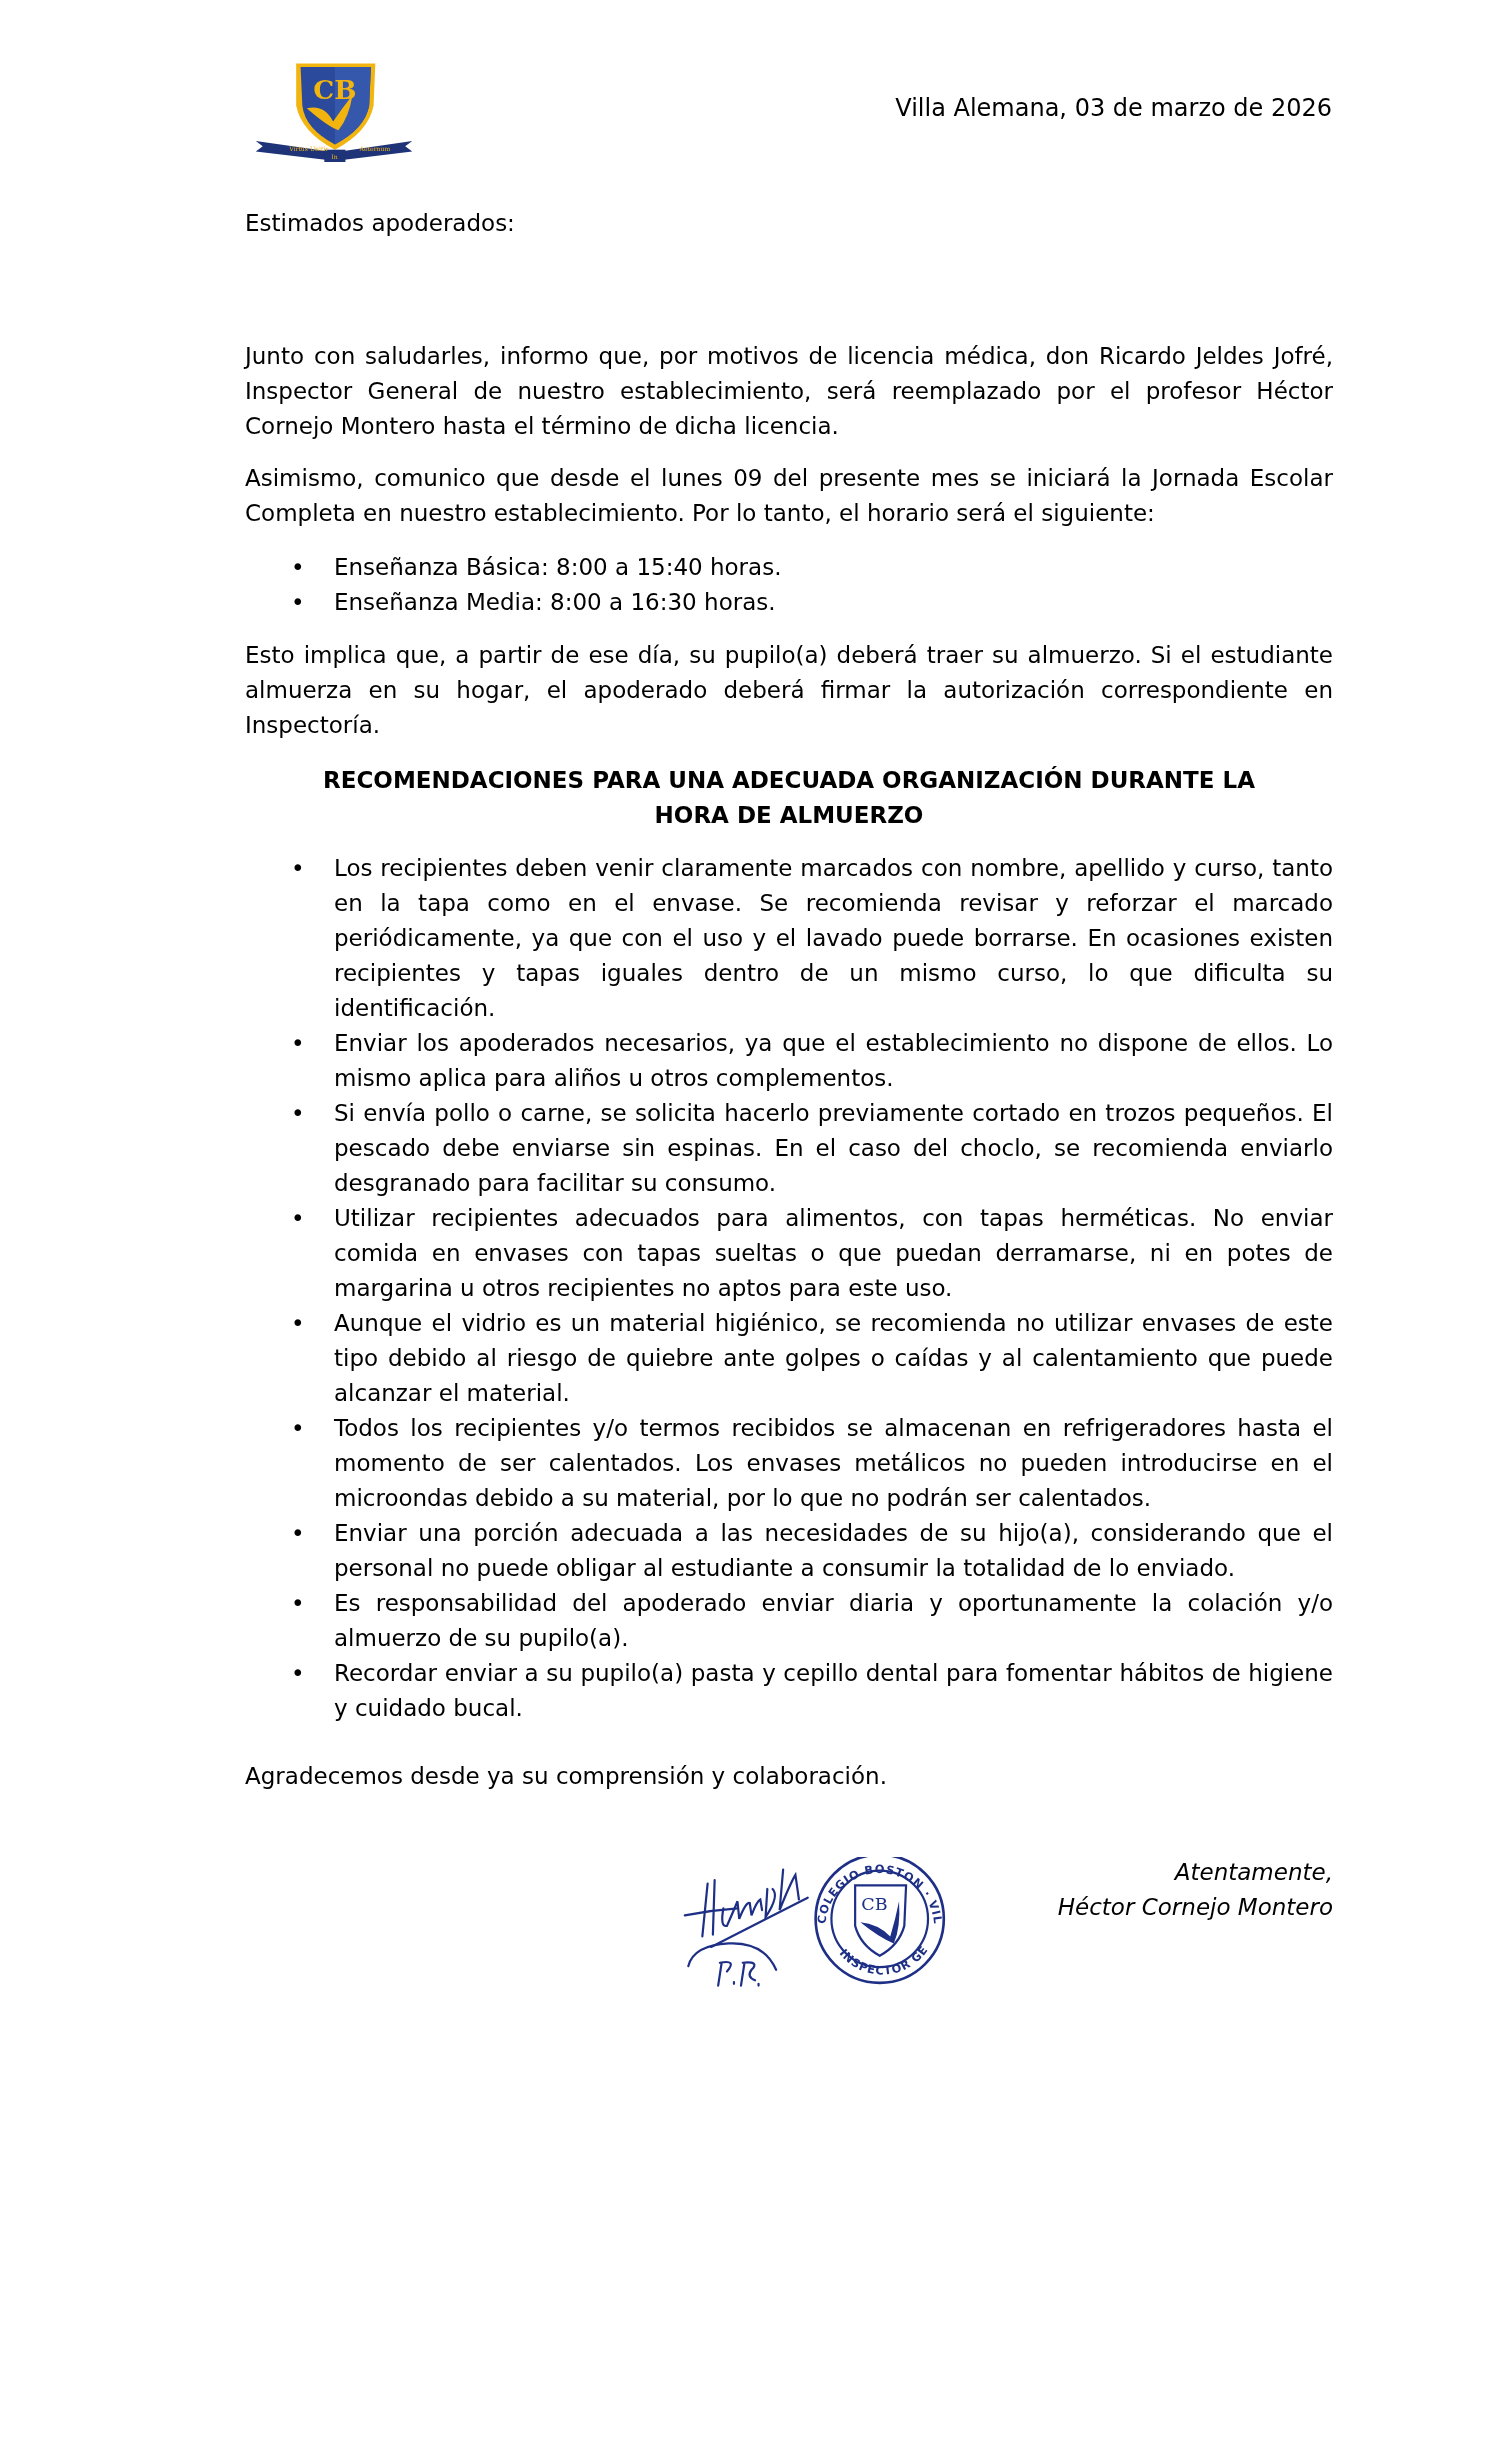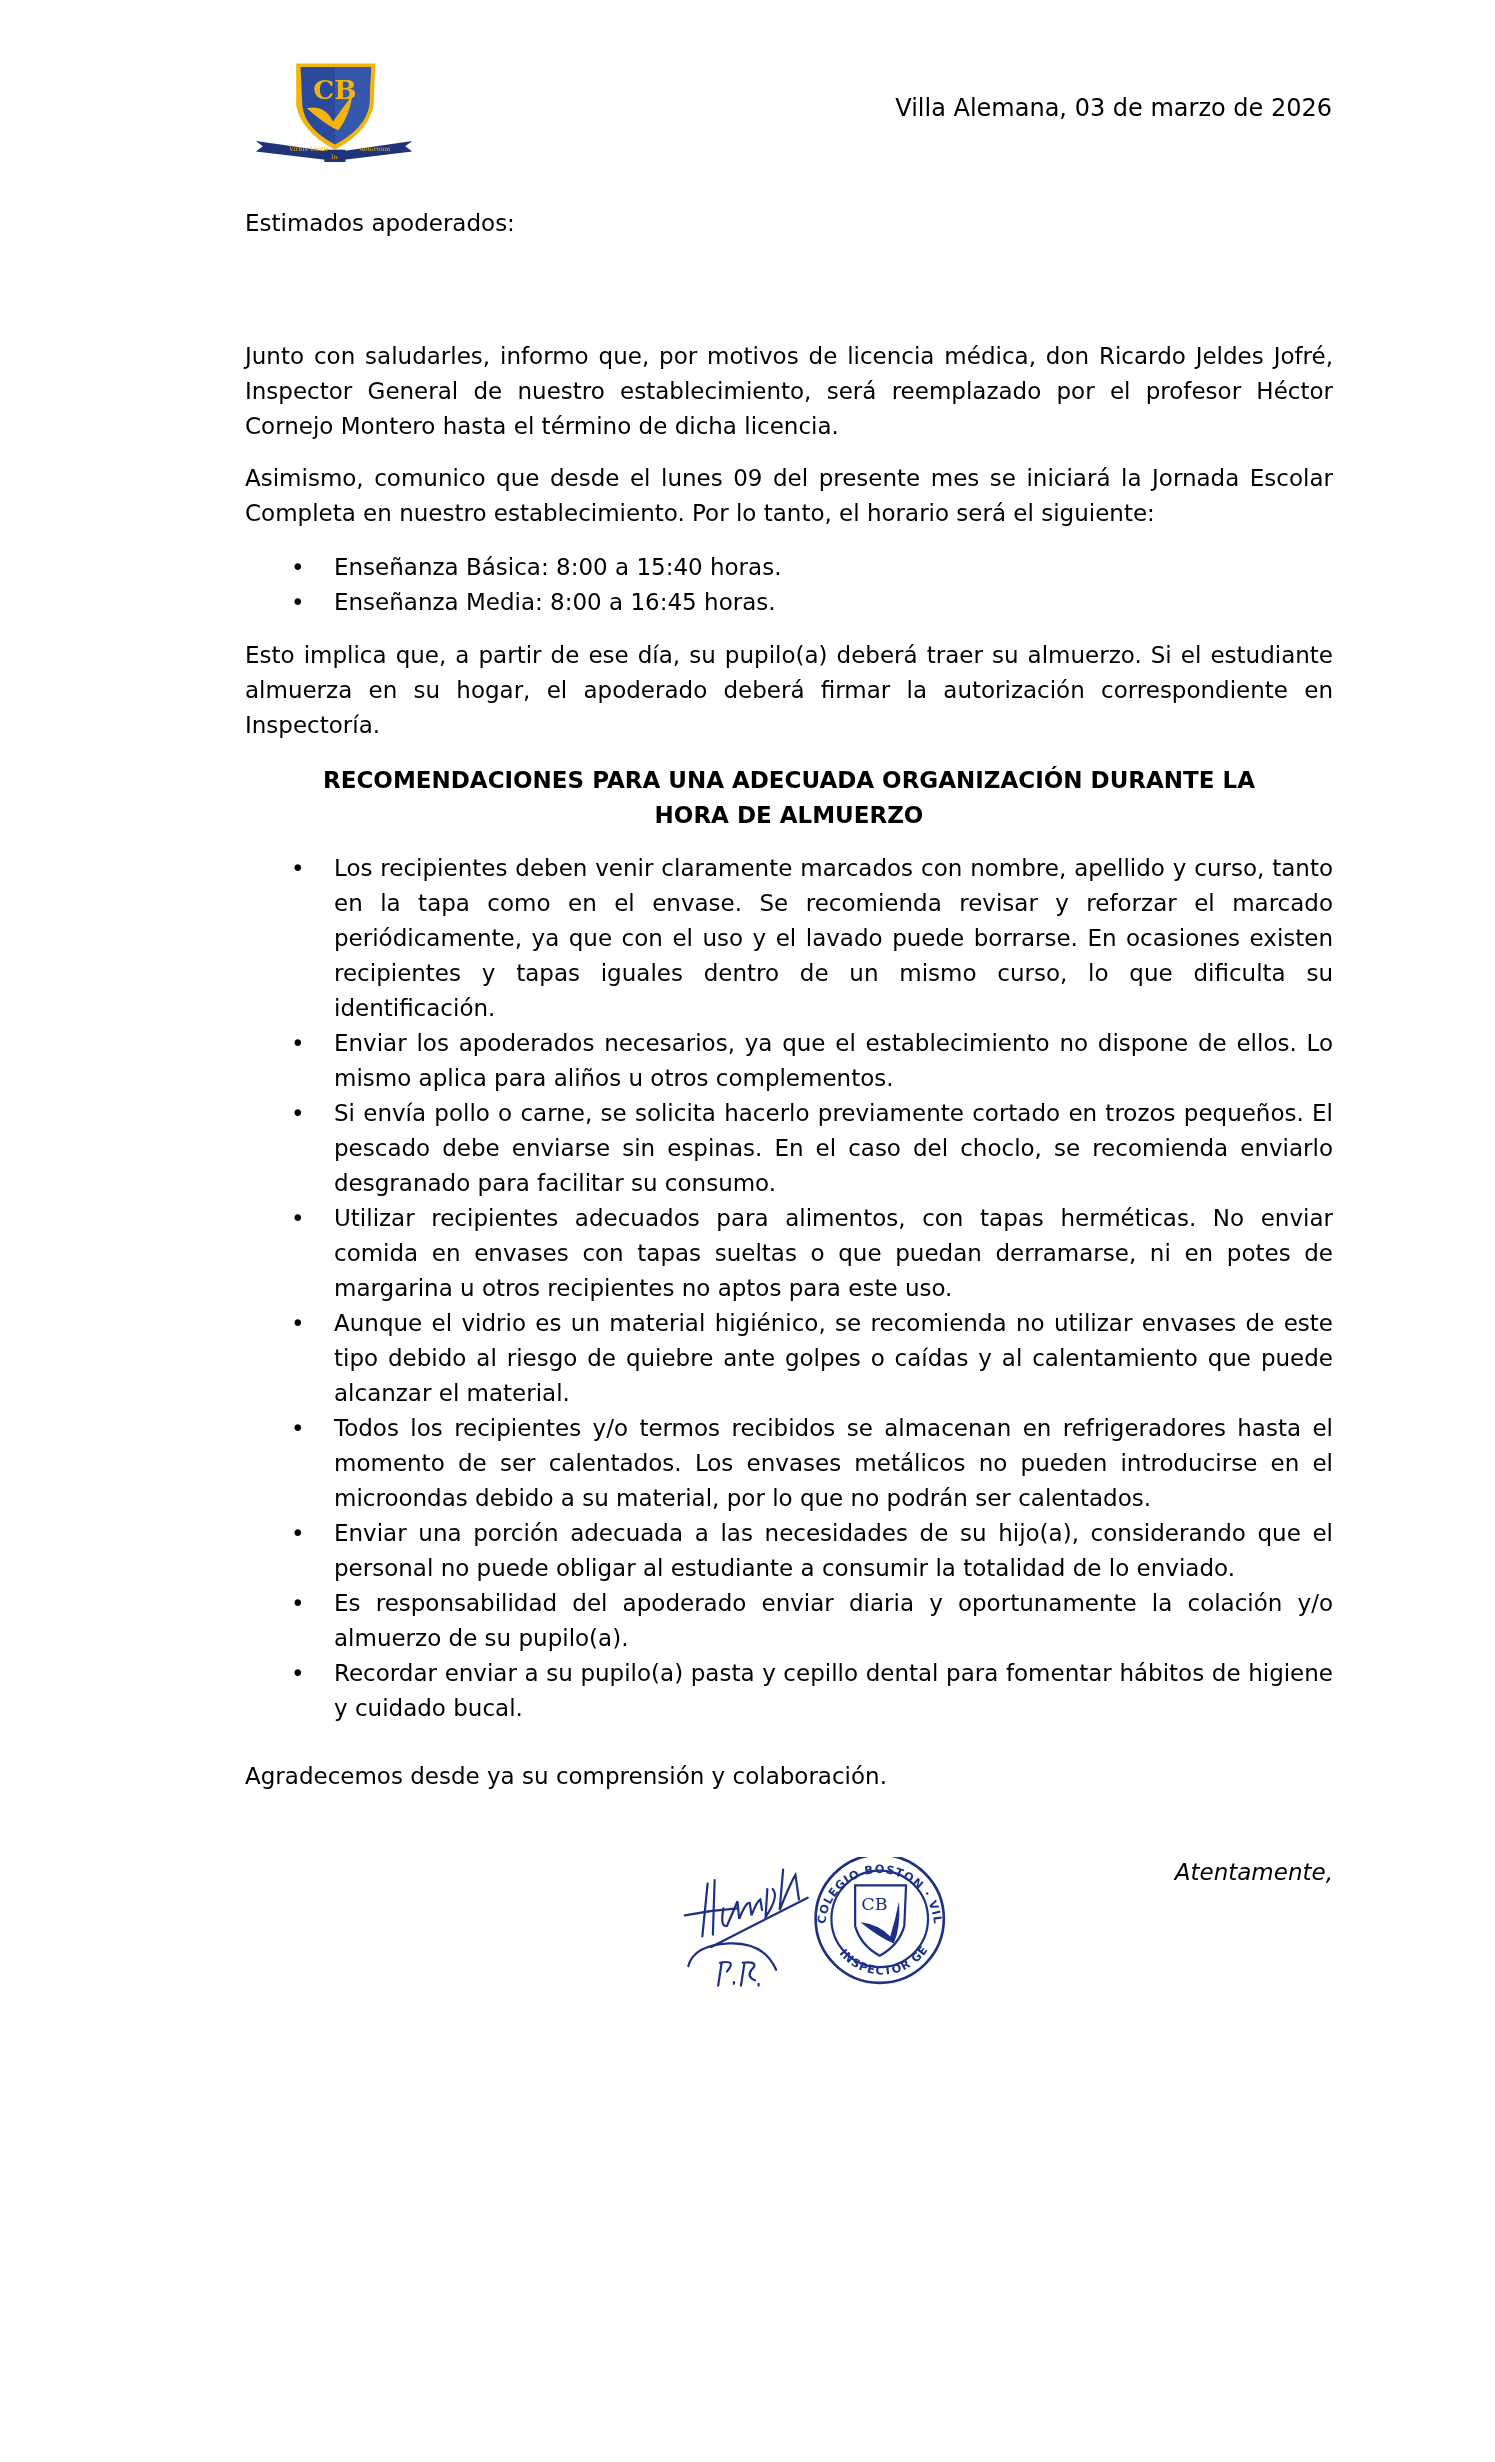--- a/index.html
+++ b/index.html
@@ -56,21 +56,21 @@
     <p class="p1">Junto con saludarles, informo que, por motivos de licencia médica, don Ricardo Jeldes Jofré, Inspector General de nuestro establecimiento, será reemplazado por el profesor Héctor Cornejo Montero hasta el término de dicha licencia.</p>
     <p class="p2">Asimismo, comunico que desde el lunes 09 del presente mes se iniciará la Jornada Escolar Completa en nuestro establecimiento. Por lo tanto, el horario será el siguiente:</p>
 
     <ul>
       <li>
         <span class="bullet">•</span>
         <span>Enseñanza Básica: 8:00 a 15:40 horas.</span>
       </li>
       <li>
         <span class="bullet">•</span>
-        <span>Enseñanza Media: 8:00 a 16:45 horas.</span>
+        <span>Enseñanza Media: 8:00 a 16:30 horas.</span>
       </li>
     </ul>
 
     <p class="p3">Esto implica que, a partir de ese día, su pupilo(a) deberá traer su almuerzo. Si el estudiante almuerza en su hogar, el apoderado deberá firmar la autorización correspondiente en Inspectoría.</p>
 
     <div class="heading">RECOMENDACIONES PARA UNA ADECUADA ORGANIZACIÓN DURANTE LA HORA DE ALMUERZO</div>
 
     <ul class="recs">
       <li><span class="bullet">•</span><span>Los recipientes deben venir claramente marcados con nombre, apellido y curso, tanto en la tapa como en el envase. Se recomienda revisar y reforzar el marcado periódicamente, ya que con el uso y el lavado puede borrarse. En ocasiones existen recipientes y tapas iguales dentro de un mismo curso, lo que dificulta su identificación.</span></li>
       <li><span class="bullet">•</span><span>Enviar los apoderados necesarios, ya que el establecimiento no dispone de ellos. Lo mismo aplica para aliños u otros complementos.</span></li>
@@ -80,20 +80,21 @@
       <li><span class="bullet">•</span><span>Todos los recipientes y/o termos recibidos se almacenan en refrigeradores hasta el momento de ser calentados. Los envases metálicos no pueden introducirse en el microondas debido a su material, por lo que no podrán ser calentados.</span></li>
       <li><span class="bullet">•</span><span>Enviar una porción adecuada a las necesidades de su hijo(a), considerando que el personal no puede obligar al estudiante a consumir la totalidad de lo enviado.</span></li>
       <li><span class="bullet">•</span><span>Es responsabilidad del apoderado enviar diaria y oportunamente la colación y/o almuerzo de su pupilo(a).</span></li>
       <li><span class="bullet">•</span><span>Recordar enviar a su pupilo(a) pasta y cepillo dental para fomentar hábitos de higiene y cuidado bucal.</span></li>
     </ul>
 
     <p class="thanks">Agradecemos desde ya su comprensión y colaboración.</p>
 
     <div class="closing">
       <div>Atentamente,</div>
+      <div>Héctor Cornejo Montero</div>
     </div>
   </div>
 
   <svg class="signature" viewBox="0 0 320 170">
     <g fill="none" stroke="#1e2f86" stroke-width="2.5" stroke-linecap="round">
       <path d="M10 66 Q40 60 70 58"></path>
       <path d="M36 30 L30 90"></path>
       <path d="M44 26 L42 88"></path>
       <path d="M54 58 Q50 80 58 78 Q66 60 70 50 L72 70 Q80 50 84 52 L86 66 Q92 50 96 48 L98 60"></path>
       <path d="M104 36 L102 68 Q118 44 110 36"></path>

